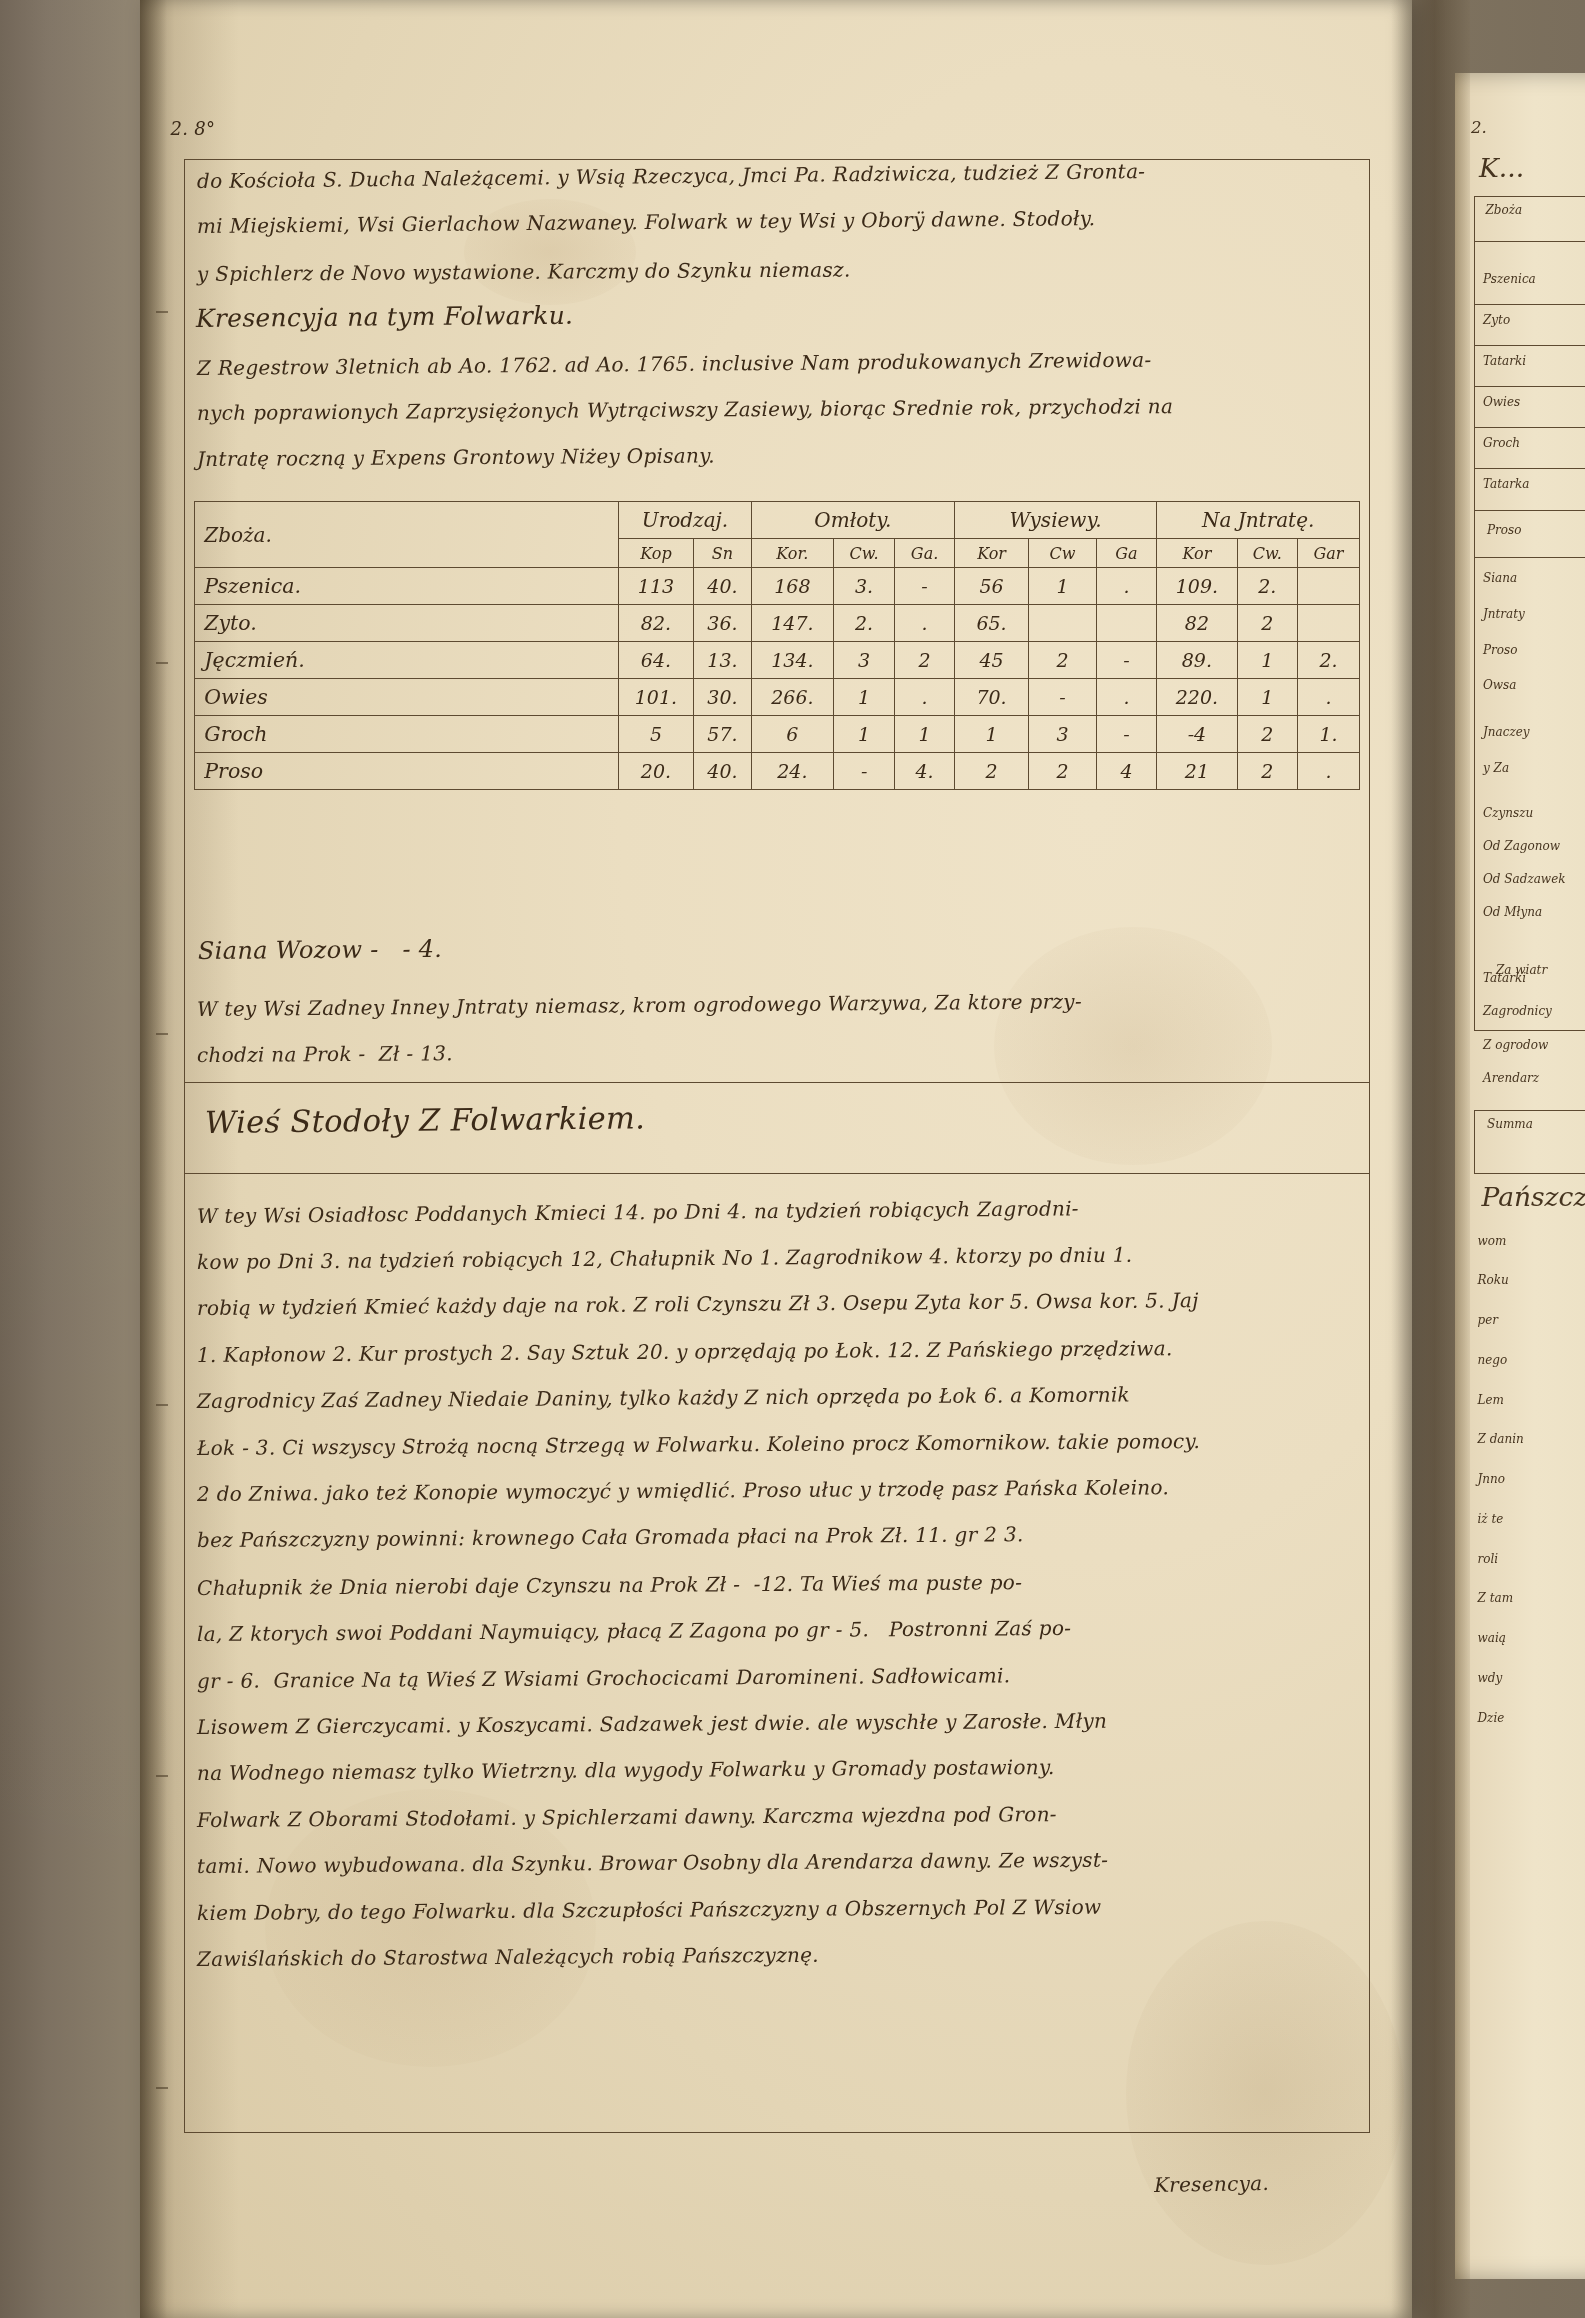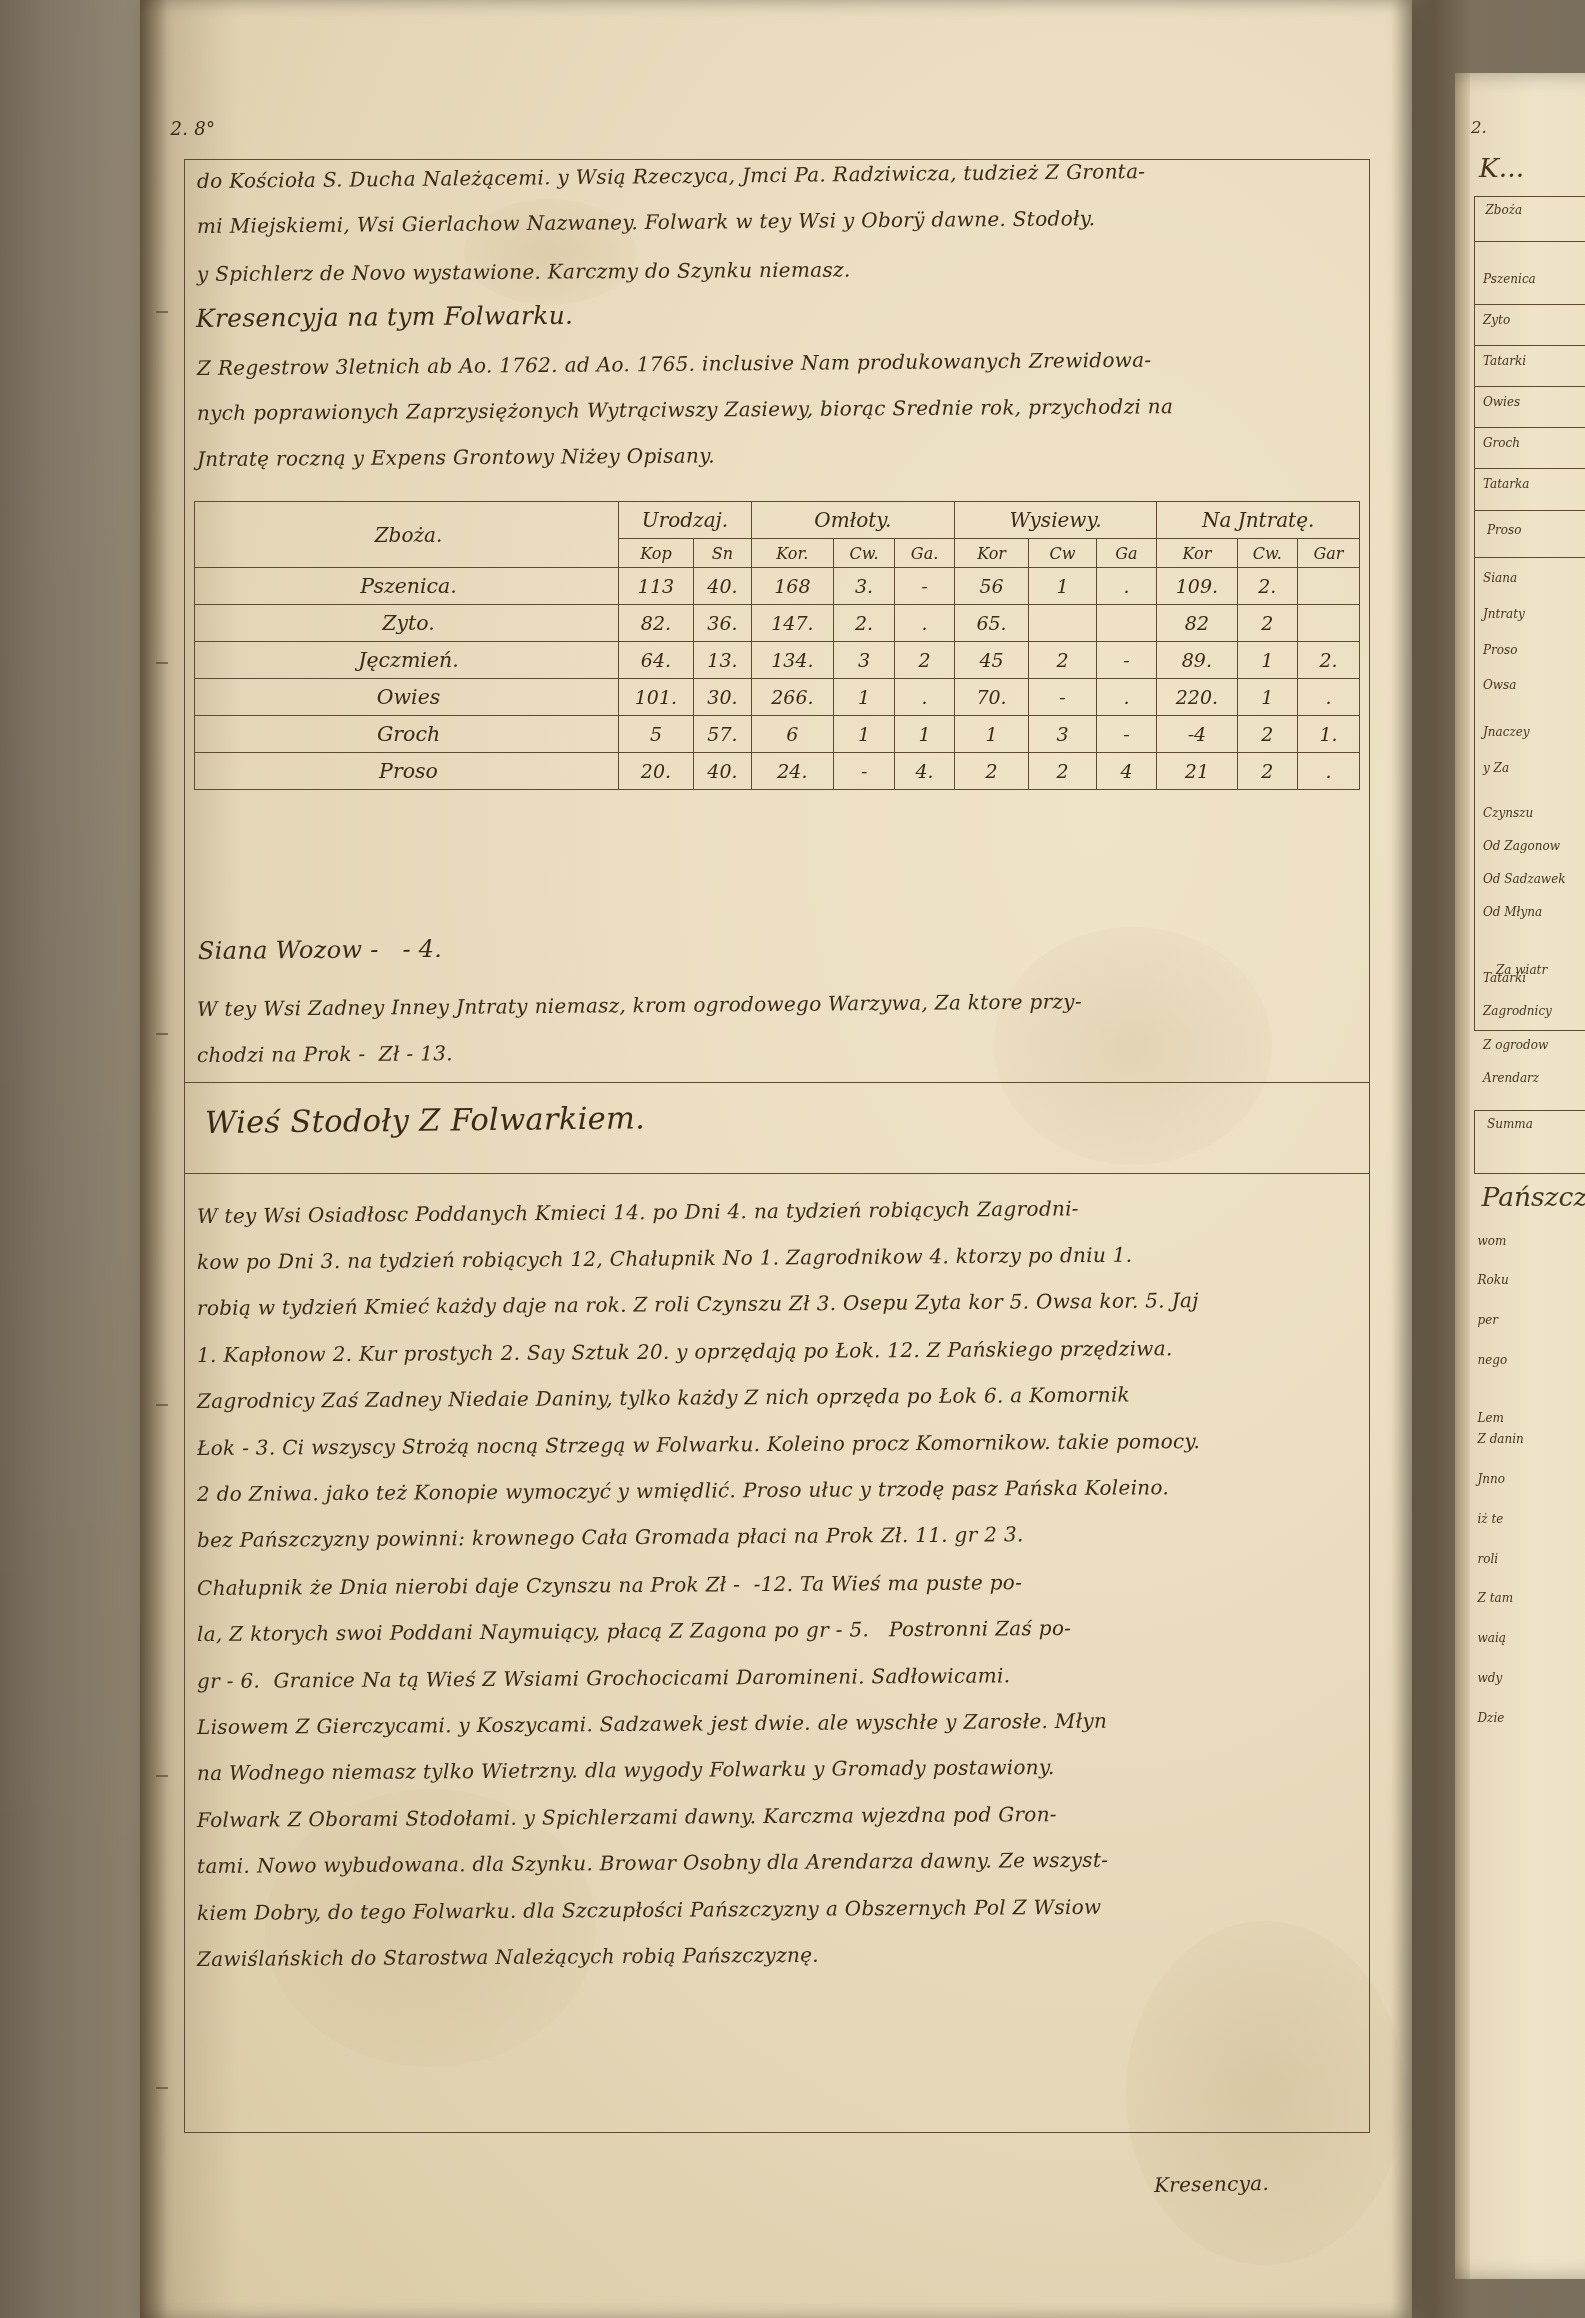--- a/index.html
+++ b/index.html
@@ -110,21 +110,21 @@
   }
   #crop-table th, #crop-table td {
     border: 1.1px solid #5d4a31;
     padding: 2.6px 5.3px;
     font-weight: normal;
     font-size: 19px;
     text-align: center;
     height: 37px;
   }
   #crop-table td.name, #crop-table th.name {
-    text-align: center;
+    text-align: left;
     padding-left: 9.3px;
     font-size: 20.5px;
   }
   #crop-table th.grp { font-size: 20px; }
   #crop-table td.sub, #crop-table th.sub { font-size: 16px; height: 29px; }
 
   .sig {
     position: absolute;
     font-size: 20px;
   }
@@ -385,21 +385,21 @@
     <div class="rtxt" style="left:28px;top:998px;">Arendarz</div>
 
     <div class="rbox" style="left:18.5px;top:1037px;width:199px;height:64px;"></div>
     <div class="rtxt" style="left:32px;top:1044px;">Summa</div>
     <div class="rtxt" style="left:26.5px;top:1108px;font-size:26.5px;">Pańszczyzna</div>
 
     <div class="rtxt" style="left:22.5px;top:1161px;">wom</div>
     <div class="rtxt" style="left:22.5px;top:1200px;">Roku</div>
     <div class="rtxt" style="left:22.5px;top:1240px;">per</div>
     <div class="rtxt" style="left:22.5px;top:1280px;">nego</div>
-    <div class="rtxt" style="left:22.5px;top:1320px;margin-top:18px;">Lem</div>
+    <div class="rtxt" style="left:22.5px;top:1320px;">Lem</div>
     <div class="rtxt" style="left:22.5px;top:1359px;">Z danin</div>
     <div class="rtxt" style="left:22.5px;top:1399px;text-align:center;">Jnno</div>
     <div class="rtxt" style="left:22.5px;top:1439px;">iż te</div>
     <div class="rtxt" style="left:22.5px;top:1479px;">roli</div>
     <div class="rtxt" style="left:22.5px;top:1518px;">Z tam</div>
     <div class="rtxt" style="left:22.5px;top:1558px;">waią</div>
     <div class="rtxt" style="left:22.5px;top:1598px;">wdy</div>
     <div class="rtxt" style="left:22.5px;top:1638px;">Dzie</div>
   </div>
 

